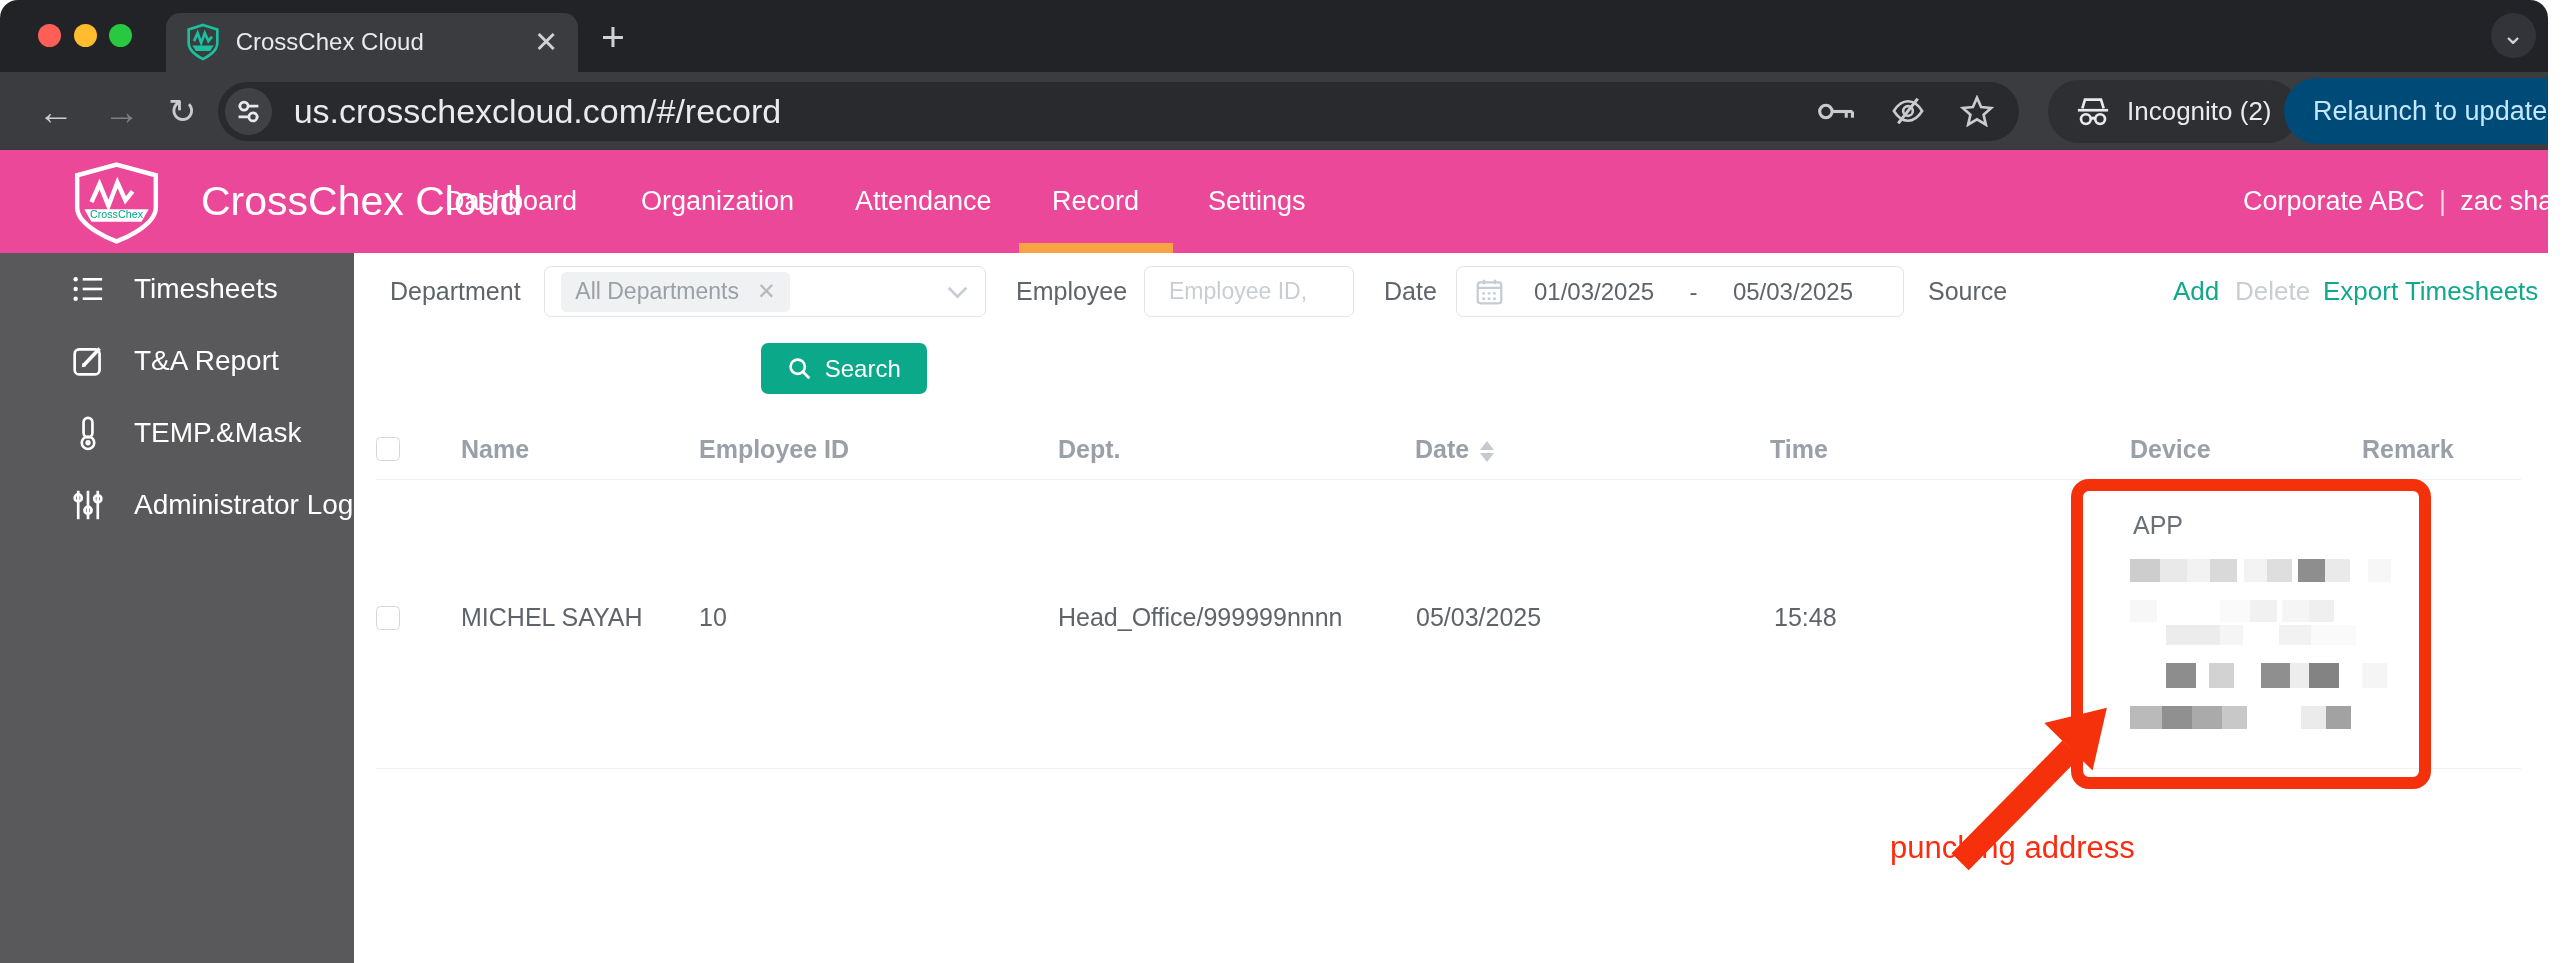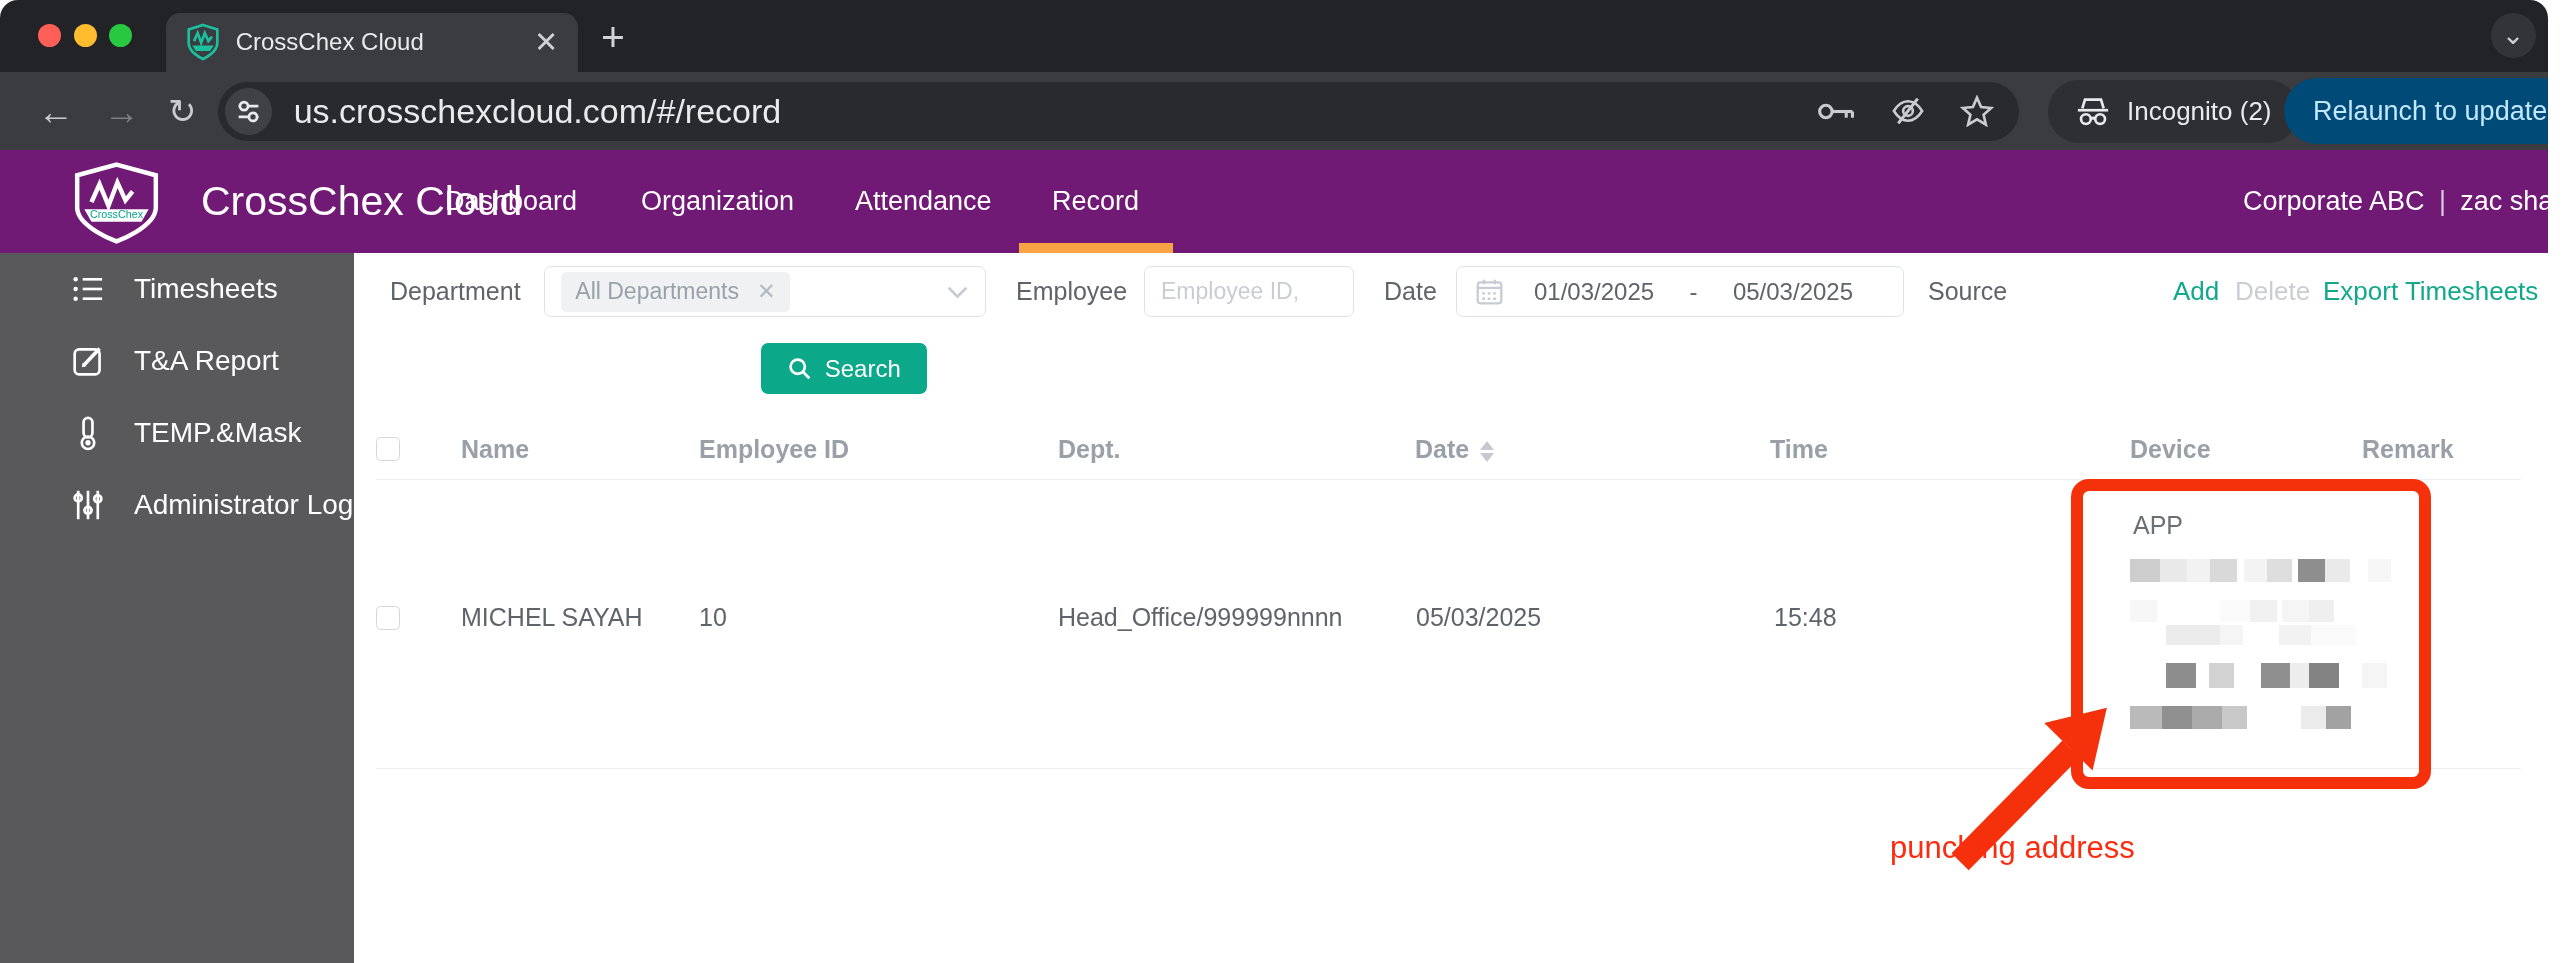--- a/index.html
+++ b/index.html
@@ -24,41 +24,41 @@
   .tune-circle { width:47px; height:47px; border-radius:50%; background:#3f4145; display:flex; align-items:center; justify-content:center; }
   .url-text { margin-left:21.5px; font-size:34px; color:#e9eaec; flex:1; white-space:nowrap; }
   .urlbar .right-icons { display:flex; align-items:center; gap:34px; }
   .chip-incognito { position:absolute; left:2048px; top:8px; height:63px; border-radius:31px; background:#2e2f33; display:flex; align-items:center; gap:16px; padding:0 27px; }
   .chip-incognito span { font-size:26px; color:#e9eaec; white-space:nowrap; }
   .relaunch { position:absolute; left:2284px; top:6.3px; height:66px; border-radius:33px; background:#004a77; display:flex; align-items:center; padding:0 12.5px 0 29px; }
   .relaunch .lbl { font-size:27px; color:#c2e7ff; white-space:nowrap; }
   .relaunch .dots { margin-left:18px; font-size:34px; color:#c2e7ff; line-height:1; }
 
   
-  .appheader { position:absolute; left:0; top:150px; width:100%; height:103px; background:#701a75; color:#fff; }
+  .appheader { position:absolute; left:0; top:150px; width:100%; height:103px; background:#ec4899; color:#fff; }
   .logo { position:absolute; left:70px; top:10.7px; }
   .brand { position:absolute; left:201px; top:0; line-height:103px; font-size:41px; color:#fff; white-space:nowrap; }
   .nav-item { position:absolute; top:0; line-height:103px; font-size:27px; color:#fff; white-space:nowrap; cursor:default; }
   .active-bar { position:absolute; left:1019px; bottom:0; width:154px; height:9.8px; background:#f8a344; }
   .hdr-right { position:absolute; top:0; line-height:103px; font-size:27px; color:#fff; white-space:nowrap; }
   .acct-divider { opacity:.75; margin:0 14.3px; }
 
   
   .sidebar { position:absolute; left:0; top:253px; width:354px; bottom:0; background:#59595b; }
   .side-item { height:72px; display:flex; align-items:center; padding-left:72px; gap:30px; color:#fff; font-size:28px; white-space:nowrap; }
 
   
   .content { position:absolute; left:354px; top:253px; right:0; bottom:0; background:#fff; }
   .flabel { position:absolute; top:13.4px; height:51px; line-height:51px; font-size:25px; color:#5f646b; white-space:nowrap; }
   .box { border:1.8px solid #dfe3e8; border-radius:7.2px; background:#fff; }
   .dept-select { position:absolute; left:190px; top:13.4px; width:442px; height:51px; display:flex; align-items:center; padding:0 16px; }
   .tag { background:#eff1f3; border-radius:5.4px; padding:6.3px 14.3px; font-size:23px; color:#9aa0a8; display:flex; align-items:center; gap:18px; white-space:nowrap; }
   .tag .x { color:#b4bac2; font-size:22.4px; line-height:1; }
   .sel-chevron { margin-left:auto; }
-  .emp-input { position:absolute; left:790px; top:13.4px; width:210px; height:51px; font-size:23px; color:#5f646b; padding:0 16px; outline:none; }
+  .emp-input { position:absolute; left:790px; top:13.4px; width:210px; height:51px; font-size:23px; color:#5f646b; padding:0 24px; outline:none; }
   .emp-input::placeholder { color:#c8cdd4; }
   .date-box { position:absolute; left:1102px; top:13.4px; width:448px; height:51px; display:flex; align-items:center; padding:0 18px; gap:30px; }
   .date-box .d { font-size:24px; color:#5f646b; white-space:nowrap; }
   .date-box .sep { font-size:24px; color:#5f646b; margin:0 5.4px; }
   .toplink { position:absolute; top:13.4px; height:51px; line-height:51px; font-size:26px; white-space:nowrap; cursor:default; }
   .lk-add { left:1819px; color:#12a88c; }
   .lk-del { left:1881px; color:#c9ced5; }
   .lk-exp { left:1969px; color:#12a88c;text-align:center; }
 
   .type-select { position:absolute; left:38px; top:90px; width:340px; height:51px; display:flex; align-items:center; padding:0 18px; font-size:24px; color:#5f646b; }
@@ -165,20 +165,21 @@
       <path d="M52 4 L96 16 V52 C96 74 52 90 52 90 C52 90 8 74 8 52 V16 Z" fill="none" stroke="#ffffff" stroke-width="5"></path>
       <polyline points="24,46 33,26 43,50 53,24 62,44 70,34" fill="none" stroke="#ffffff" stroke-width="5"></polyline>
       <path d="M16 54 H88 L80 68 H24 Z" fill="#ffffff"></path>
       <text x="52" y="64" text-anchor="middle" font-size="12" fill="#02a58a" font-family="Liberation Sans, sans-serif">CrossChex</text>
     </svg>
     <div class="brand">CrossChex Cloud</div>
     <div class="nav-item" style="left:445px">Dashboard</div>
     <div class="nav-item" style="left:641px">Organization</div>
     <div class="nav-item" style="left:855px">Attendance</div>
     <div class="nav-item" style="left:1052px">Record</div>
+    <div class="nav-item" style="left:1208px">Settings</div>
     <div class="active-bar"></div>
     <div class="hdr-right" style="left:2243px">
       <span>Corporate ABC</span><span class="acct-divider">|</span><span>zac shao</span>
       
     </div>
   </div>
 
   <div class="sidebar">
     <div class="side-item">
       <svg width="32" height="30" viewBox="0 0 36 34">

